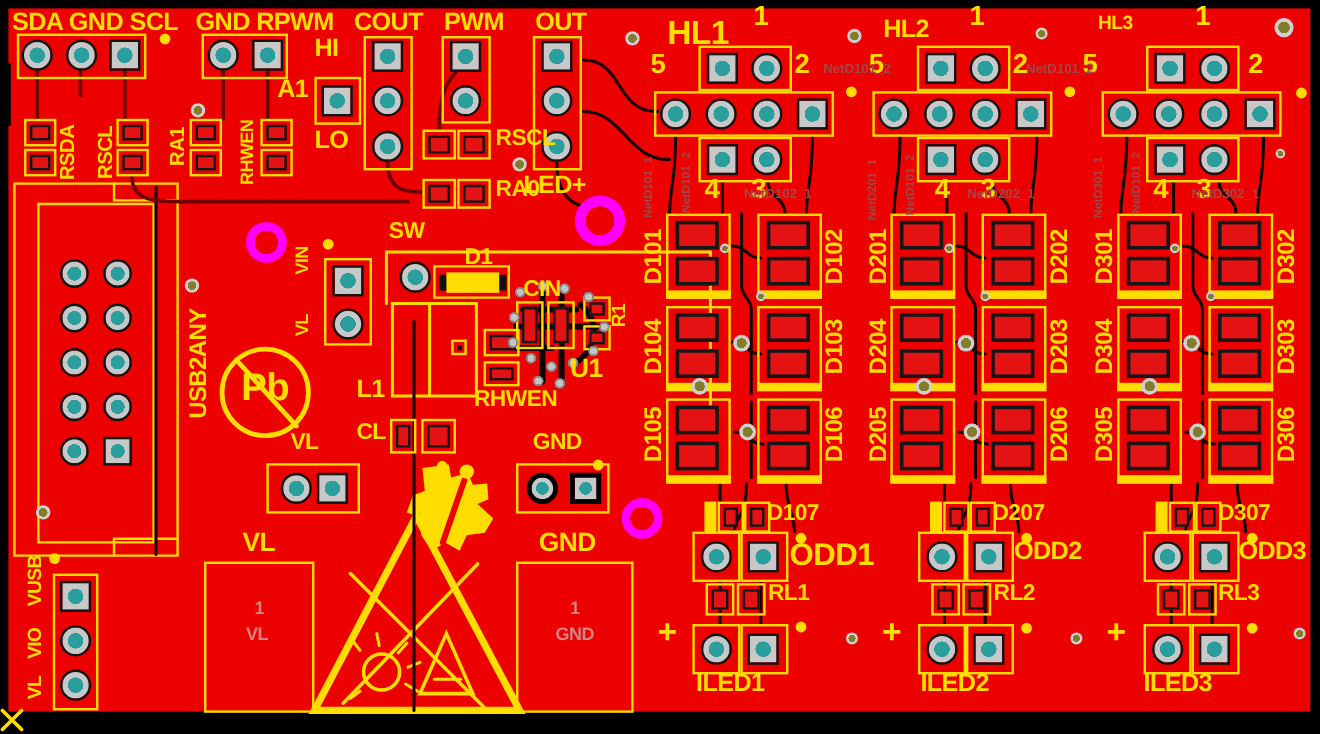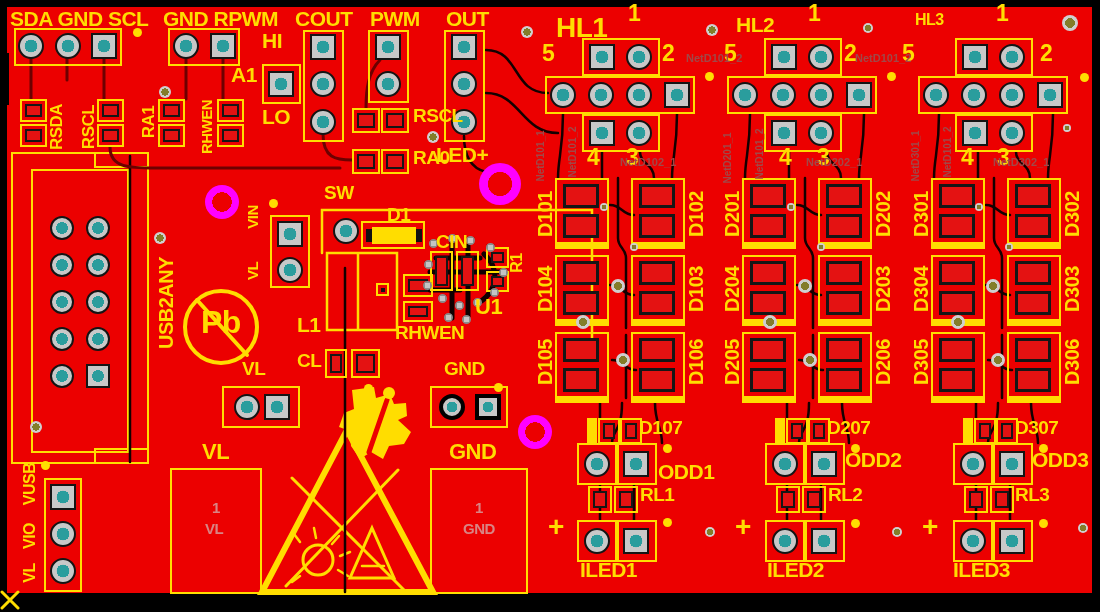--- a/index.html
+++ b/index.html
@@ -499,21 +499,21 @@
     <div class="t" style="font-size: 19px; left: 436px; top: 232px;">CIN</div>
     <div class="t" style="font-size: 22px; left: 475px; top: 296px;">U1</div>
     <div class="t" style="font-size: 19px; left: 395px; top: 323px;">RHWEN</div>
     <div class="t" style="font-size: 21px; left: 297px; top: 314px;">L1</div>
     <div class="t" style="font-size: 19px; left: 297px; top: 351px;">CL</div>
     <div class="t" style="font-size: 19px; left: 242px; top: 359px;">VL</div>
     <div class="t" style="font-size: 19px; left: 444px; top: 359px;">GND</div>
     <div class="t" style="font-size: 22px; left: 202px; top: 441px;">VL</div>
     <div class="t" style="font-size: 22px; left: 449px; top: 441px;">GND</div>
     <div class="t" style="font-size: 19px; left: 639px; top: 418px;">D107</div>
-    <div class="t" style="font-size: 21px; left: 658px; top: 461px;">ODD1</div>
+    <div class="t" style="font-size: 26px; left: 658px; top: 449px;">ODD1</div>
     <div class="t" style="font-size: 19px; left: 640px; top: 485px;">RL1</div>
     <div class="t" style="font-size: 21px; left: 580px; top: 559px;">ILED1</div>
     <div class="t" style="font-size: 28px; left: 548px; top: 513px;">+</div>
     <div class="t" style="font-size: 19px; left: 827px; top: 418px;">D207</div>
     <div class="t" style="font-size: 21px; left: 845px; top: 449px;">ODD2</div>
     <div class="t" style="font-size: 19px; left: 828px; top: 485px;">RL2</div>
     <div class="t" style="font-size: 21px; left: 767px; top: 559px;">ILED2</div>
     <div class="t" style="font-size: 28px; left: 735px; top: 513px;">+</div>
     <div class="t" style="font-size: 19px; left: 1015px; top: 418px;">D307</div>
     <div class="t" style="font-size: 21px; left: 1032px; top: 449px;">ODD3</div>

